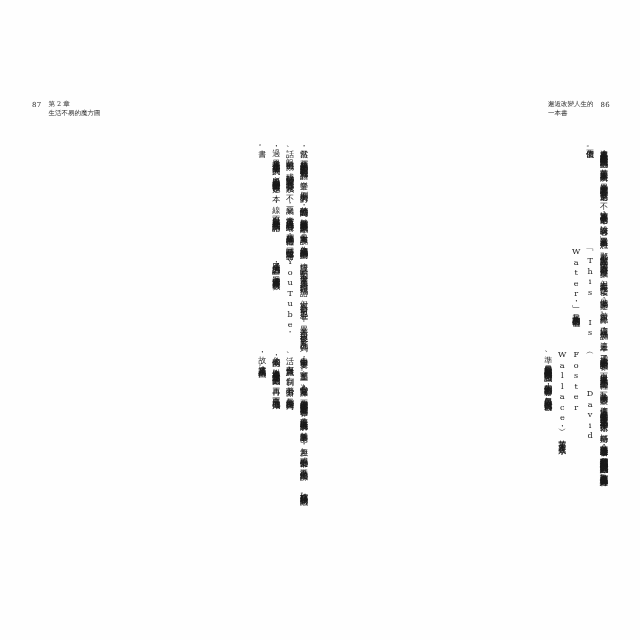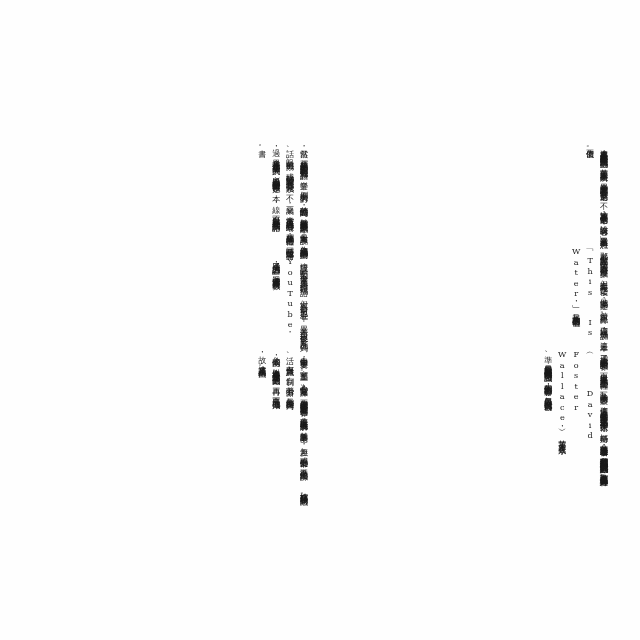--- a/index.html
+++ b/index.html
@@ -118,20 +118,36 @@
   .para.bold {
     font-weight: bold;
   }
 </style>
 </head>
 <body>
 
 <div class="page">
   <div class="spread">
 
+    <div class="header-row">
+      <div class="head-left">
+        <span class="folio">87</span>
+        <span class="chap">
+          <span>第 2 章</span>
+          <span>生活不易的魔方圖</span>
+        </span>
+      </div>
+      <div class="head-right">
+        <span class="title-lines">
+          <span>邂逅改變人生的</span>
+          <span>一本書</span>
+        </span>
+        <span class="folio">86</span>
+      </div>
+    </div>
 
     <div class="body-area body-left">
       <div class="col-wrap">
         <div class="para">槍打穿自己腦袋的想法。</div>
         <div class="para">無趣，或不變的日常。微不足道的煩躁</div>
         <div class="para">們會正常運定的「我」來看世界。華業士提出這樣的見解，並告訴華業士：</div>
         <div class="para indent">自由非常重要，完整重工。心心念念之處深、要怎麼保活、保有自意識、自制、勞力不懈、每天都能給自內心的人感受，以為這本格徹不足道高某缺的方式，一再再，再而三地為他人做故，這才是真正的自由。</div>
         <div class="para indent">這段話一點也不像畢業典禮的祝福語，但賓告公司也不在平。畢業士自殺後影影片上傳到 YouTube，造成了廣大的討論，一週內便超過百萬觀看次數。</div>
         <div class="para indent">苦的惶恐時間，就知道控道難然重要的原點，是對本人來說，為這個祝福語的音不用的惡業，當未來像這樣內心一片黑暗，釋放未知的生活裡，同時也是隨著路線，不可以只有這些想要在某個的話語。</div>
         <div class="para indent">當然，釋放未知的是如果看到親在他人和對話、音樂、側朋友的對話、眼前的風景、或抬頭仰望時看見的雲朵光狀，不過，畢竟我是生活在書店工作的人，所以還是期望是關書館可以是，本書。</div>

